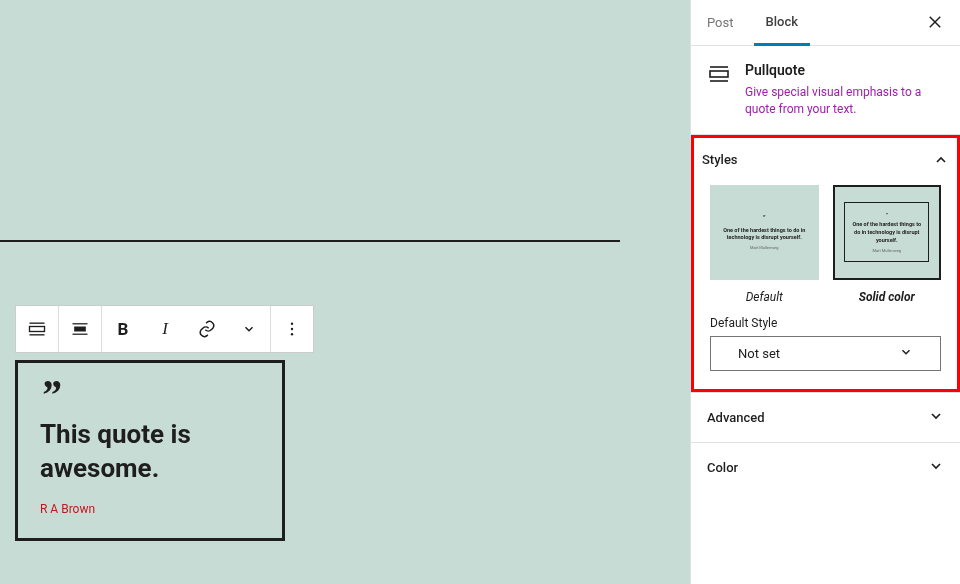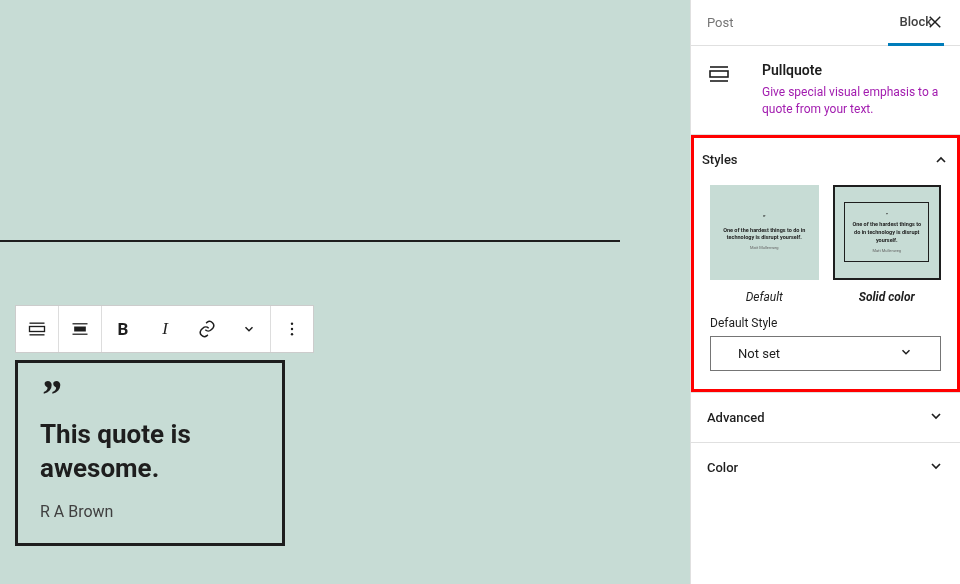--- a/index.html
+++ b/index.html
@@ -10,29 +10,29 @@
     
     .toolbar { position: absolute; top: 305px; left: 15px; background: #fff; border: 1px solid #ccc; display: flex; align-items: center; height: 48px; }
     .toolbar-btn { width: 42px; height: 46px; display: flex; align-items: center; justify-content: center; cursor: pointer; font-size: 16px; }
     .toolbar-sep { width: 1px; height: 100%; background: #ddd; }
     .toolbar-btn.bold { font-weight: 700; font-size: 17px; }
     .toolbar-btn.italic { font-style: italic; font-family: Georgia, serif; font-size: 17px; }
     
     .pullquote-block { position: absolute; top: 360px; left: 15px; width: 270px; border: 3px solid #1e1e1e; padding: 22px; background: #c7dcd5; }
     .pullquote-mark { font-family: Georgia, serif; font-size: 42px; font-style: italic; font-weight: 700; line-height: 0.5; color: #1e1e1e; margin-bottom: 12px; }
     .pullquote-text { font-size: 26px; font-weight: 700; line-height: 1.3; margin-bottom: 16px; }
-    .pullquote-cite { font-size: 16px; color: #404040; }
+    .pullquote-cite { font-size: 12px; color: #b91c1c; }
     
     .sidebar { width: 270px; background: #fff; border-left: 1px solid #e0e0e0; display: flex; flex-direction: column; }
-    .tabs { display: flex; align-items: center; border-bottom: 1px solid #e0e0e0; padding: 6px 16px; position: relative; height: 46px; justify-content: space-between; }
+    .tabs { display: flex; align-items: center; border-bottom: 1px solid #e0e0e0; padding: 6px 16px; position: relative; height: 46px; }
     .tab { padding: 14px 12px 14px 0; font-size: 13px; color: #757575; cursor: pointer; margin-right: 8px; }
     .tab.active { color: #404040; font-weight: 500; border-bottom: 3px solid #007cba; padding: 14px 12px; margin-right: 0; }
     .tab-close { position: absolute; right: 16px; top: 12px; font-size: 20px; cursor: pointer; color: #1e1e1e; }
     
-    .block-header { display: flex; padding: 16px; gap: 31px; border-bottom: 1px solid #e0e0e0; }
+    .block-header { display: flex; padding: 16px; gap: 14px; border-bottom: 1px solid #e0e0e0; }
     .block-icon { flex-shrink: 0; }
     .block-title { font-weight: 600; font-size: 14px; margin-bottom: 6px; }
     .block-desc { font-size: 12px; color: #a21caf; line-height: 1.4; }
     
     .styles-panel { border: 3px solid red; padding: 0; }
     .panel-head { display: flex; justify-content: space-between; padding: 14px 8px; }
     .panel-title { font-weight: 500; font-size: 13px; }
     .chevron { font-size: 14px; }
     
     .style-options { display: flex; gap: 14px; padding: 0 16px 12px 16px; }

